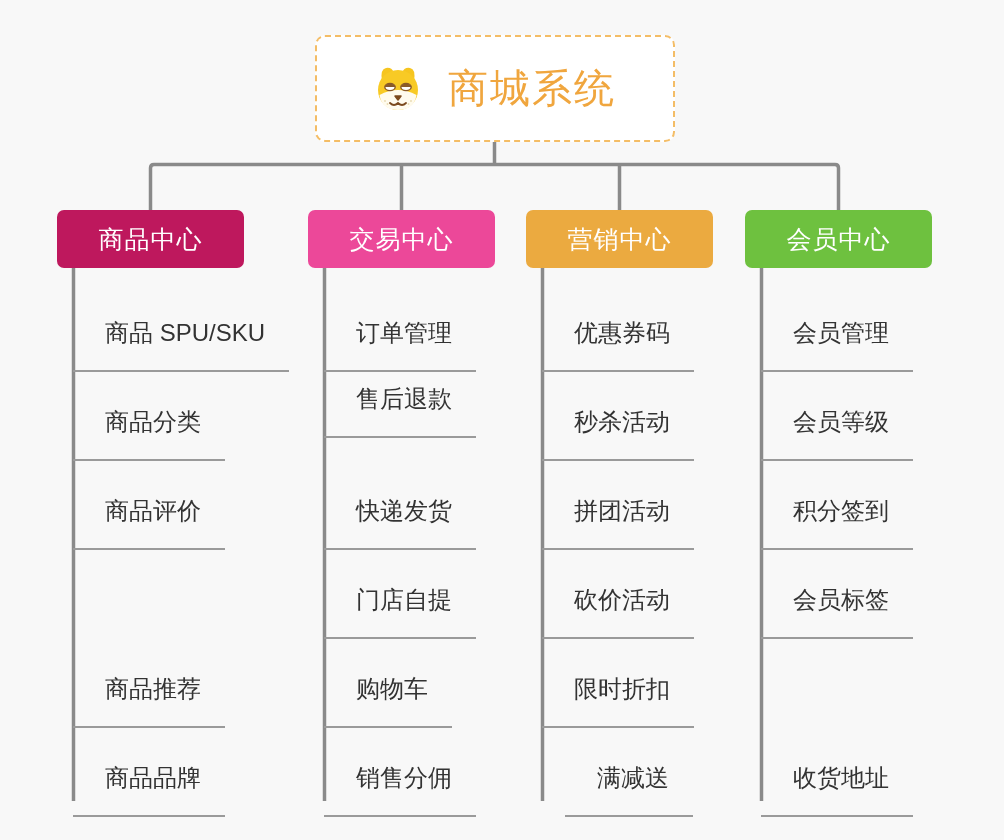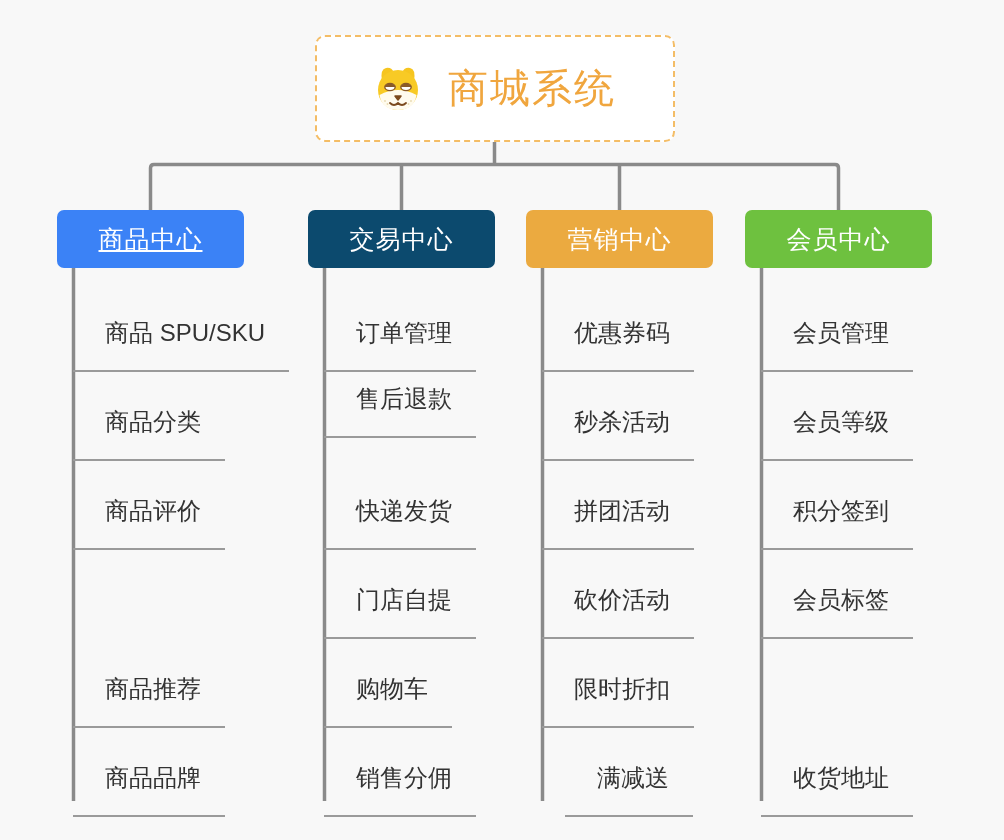--- a/index.html
+++ b/index.html
@@ -99,24 +99,24 @@
       <path d="M16 38 q4 4 8 0 q4 4 8 0" fill="none" stroke="#7c4a1e" stroke-width="1.8" stroke-linecap="round"></path>
 
       <circle cx="11" cy="36" r="0.9" fill="#e8d9b0"></circle>
       <circle cx="13.5" cy="39" r="0.9" fill="#e8d9b0"></circle>
       <circle cx="37" cy="36" r="0.9" fill="#e8d9b0"></circle>
       <circle cx="34.5" cy="39" r="0.9" fill="#e8d9b0"></circle>
     </svg>
     <span class="root-label">商城系统</span>
   </div>
 
-  <div class="branch-box branch-0" style="background: #3b82f6; text-decoration: underline;">
+  <div class="branch-box branch-0" style="background: #be185d;">
     <span>商品中心</span>
   </div>
-  <div class="branch-box branch-1" style="background: #0c4a6e;">
+  <div class="branch-box branch-1" style="background: #ec4899;">
     <span>交易中心</span>
   </div>
   <div class="branch-box branch-2" style="background: rgb(235, 170, 64);">
     <span>营销中心</span>
   </div>
   <div class="branch-box branch-3" style="background: rgb(110, 193, 63);">
     <span>会员中心</span>
   </div>
 
   <div class="child" style="left:73px;top:316px">商品 SPU/SKU</div>

